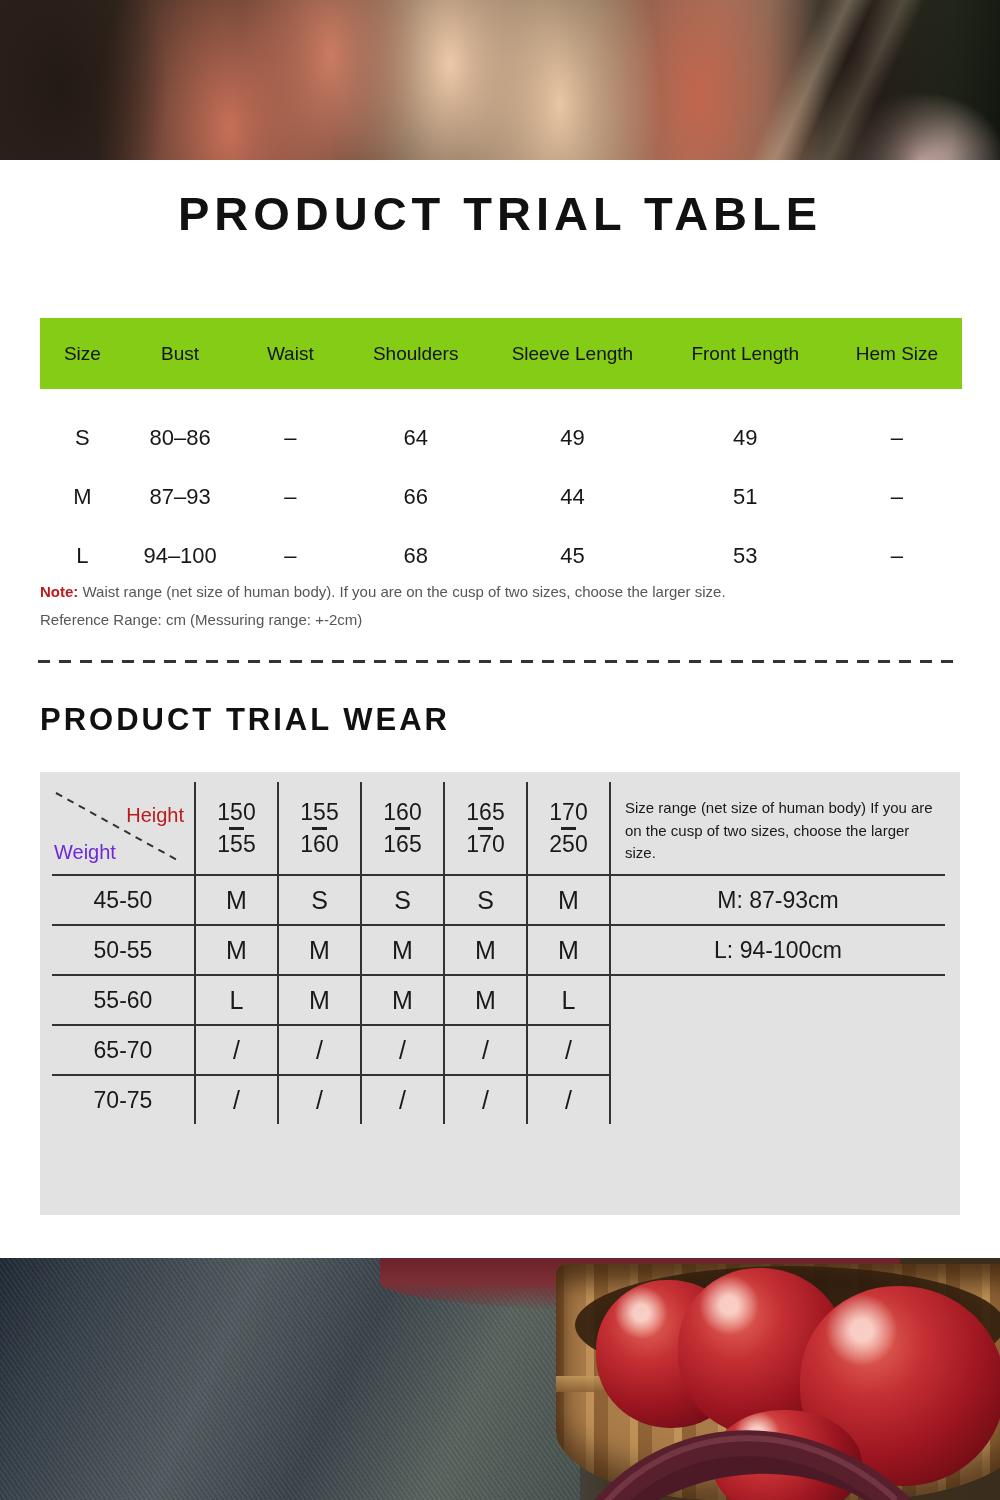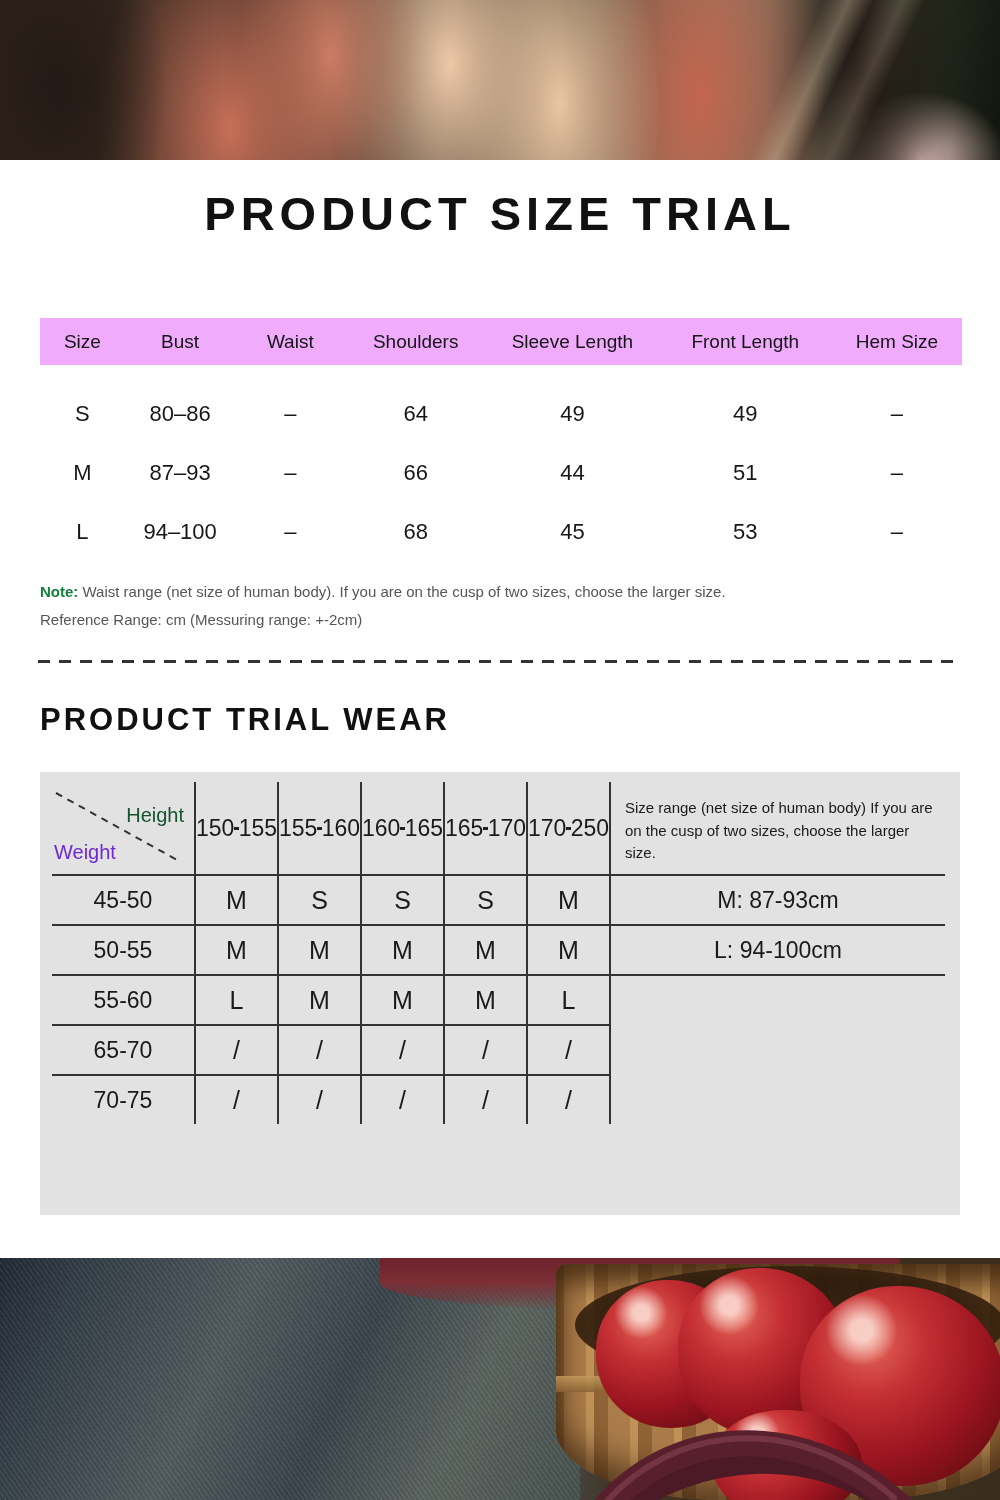--- a/index.html
+++ b/index.html
@@ -21,44 +21,44 @@
   .hero-top .streak{position:absolute;right:40px;top:-30px;width:260px;height:220px;
       background:linear-gradient(115deg, transparent 38%, rgba(222,203,172,.35) 45%, transparent 52%, rgba(222,203,172,.22) 60%, transparent 66%);}
 
   
   .h1{position:absolute;left:0;top:186px;width:1000px;text-align:center;font-size:47px;
       font-weight:700;letter-spacing:5px;color:#111;white-space:nowrap;}
   .h2{position:absolute;left:40px;top:702px;font-size:31px;font-weight:700;letter-spacing:3px;color:#111;}
 
   
   .size-table{position:absolute;left:40px;top:318px;width:922px;border-collapse:collapse;table-layout:fixed;}
-  .size-table th{height:47px;background:#f0abfc;font-weight:400;font-size:19px;color:#141414;text-align:center;padding:0;}
+  .size-table th{height:47px;background:#84cc16;font-weight:400;font-size:19px;color:#141414;text-align:center;padding:12px;}
   .size-table td{height:59px;font-size:22px;text-align:center;color:#171717;padding:0;}
   .size-table tr.spacer td{height:19px;}
 
   
   .notes{position:absolute;left:40px;top:578px;font-size:15px;line-height:28px;color:#565656;}
-  .notes b{color:#15803d;font-weight:700;}
+  .notes b{color:#b91c1c;font-weight:700;}
 
   
   .divider{position:absolute;left:38px;top:660px;width:924px;height:3px;
       background:repeating-linear-gradient(90deg,#333 0 12px,transparent 12px 21px);}
 
   
   .trial-panel{position:absolute;left:40px;top:772px;width:920px;height:443px;background:#e2e2e2;}
   .tt{position:absolute;left:12px;top:10px;width:893px;border-collapse:collapse;table-layout:fixed;}
   .tt td{padding:0;text-align:center;vertical-align:middle;color:#1a1a1a;}
   .tt .vl{border-left:2px solid #333;}
   .tt .bb{border-bottom:2px solid #333;}
   .tt tr.head td{height:77px;}
   .tt tr.r td{height:48px;}
   .corner{position:relative;}
-  .corner .hlab{position:absolute;right:10px;top:22px;font-size:20px;color:#14532d;}
+  .corner .hlab{position:absolute;right:10px;top:22px;font-size:20px;color:#b91c1c;}
   .corner .wlab{position:absolute;left:2px;bottom:10px;font-size:20px;color:#6d28d9;}
-  .hstack{display:flex;flex-direction:row;align-items:center;justify-content:center;height:77px;}
+  .hstack{display:flex;flex-direction:column;align-items:center;justify-content:center;height:77px;}
   .hstack span{font-size:23px;line-height:23px;color:#1a1a1a;}
   .hdash{width:15px;height:3px;background:#222;margin:3px 0;}
   .wcell{font-size:23px;}
   .scell{font-size:25px;}
   .lcell{font-size:23px;}
   .legend-head{text-align:left !important;vertical-align:top !important;padding:15px 12px 0 14px !important;
       font-size:15px;line-height:1.5;color:#333;}
 
   
   .hero-bottom{position:absolute;left:0;top:1258px;width:1000px;height:242px;overflow:hidden;
@@ -89,21 +89,21 @@
 </style>
 </head>
 <body>
 
 <div class="page">
 
   <div class="hero-top">
     <div class="streak"></div>
   </div>
 
-  <div class="h1">PRODUCT SIZE TRIAL</div>
+  <div class="h1">PRODUCT TRIAL TABLE</div>
 
   <table class="size-table">
     <colgroup>
       <col style="width:9.2%">
         <col style="width:12%">
         <col style="width:11.9%">
         <col style="width:15.3%">
       <col style="width:18.7%">
         <col style="width:18.8%">
         <col style="width:14.1%">

